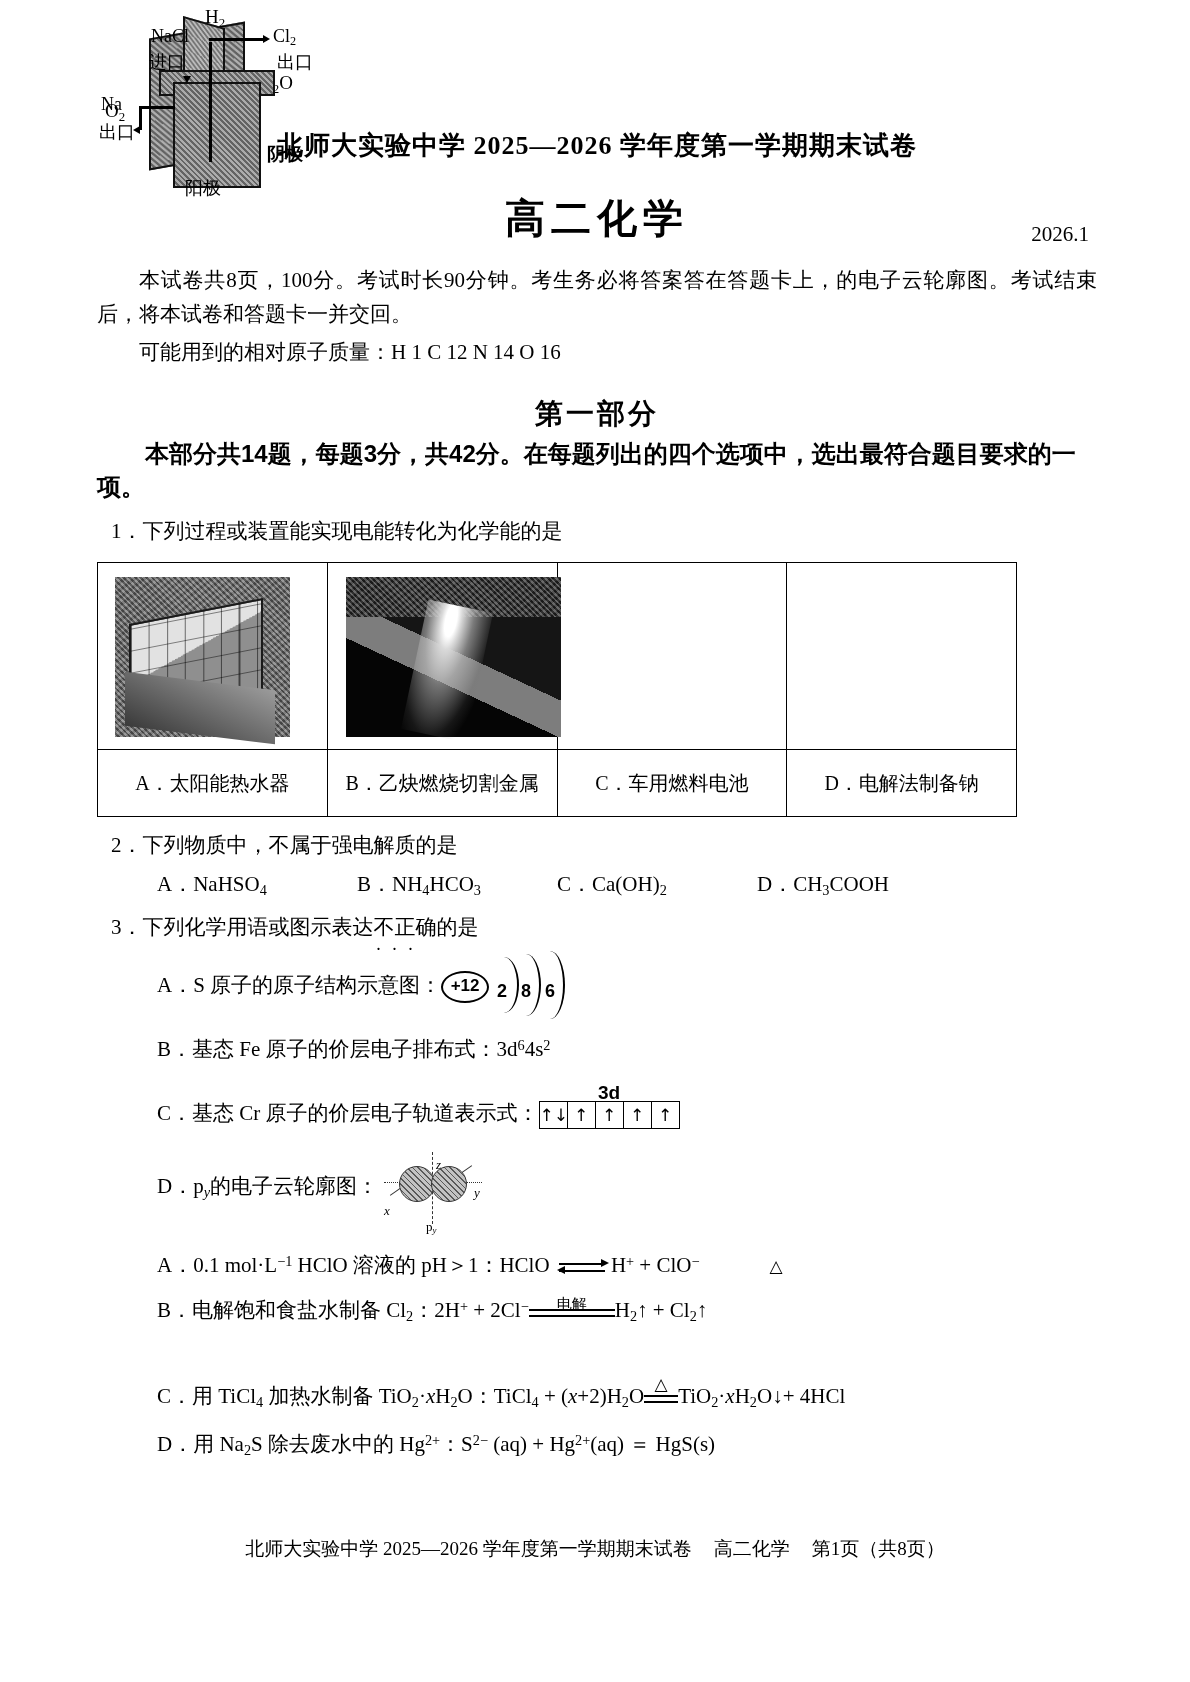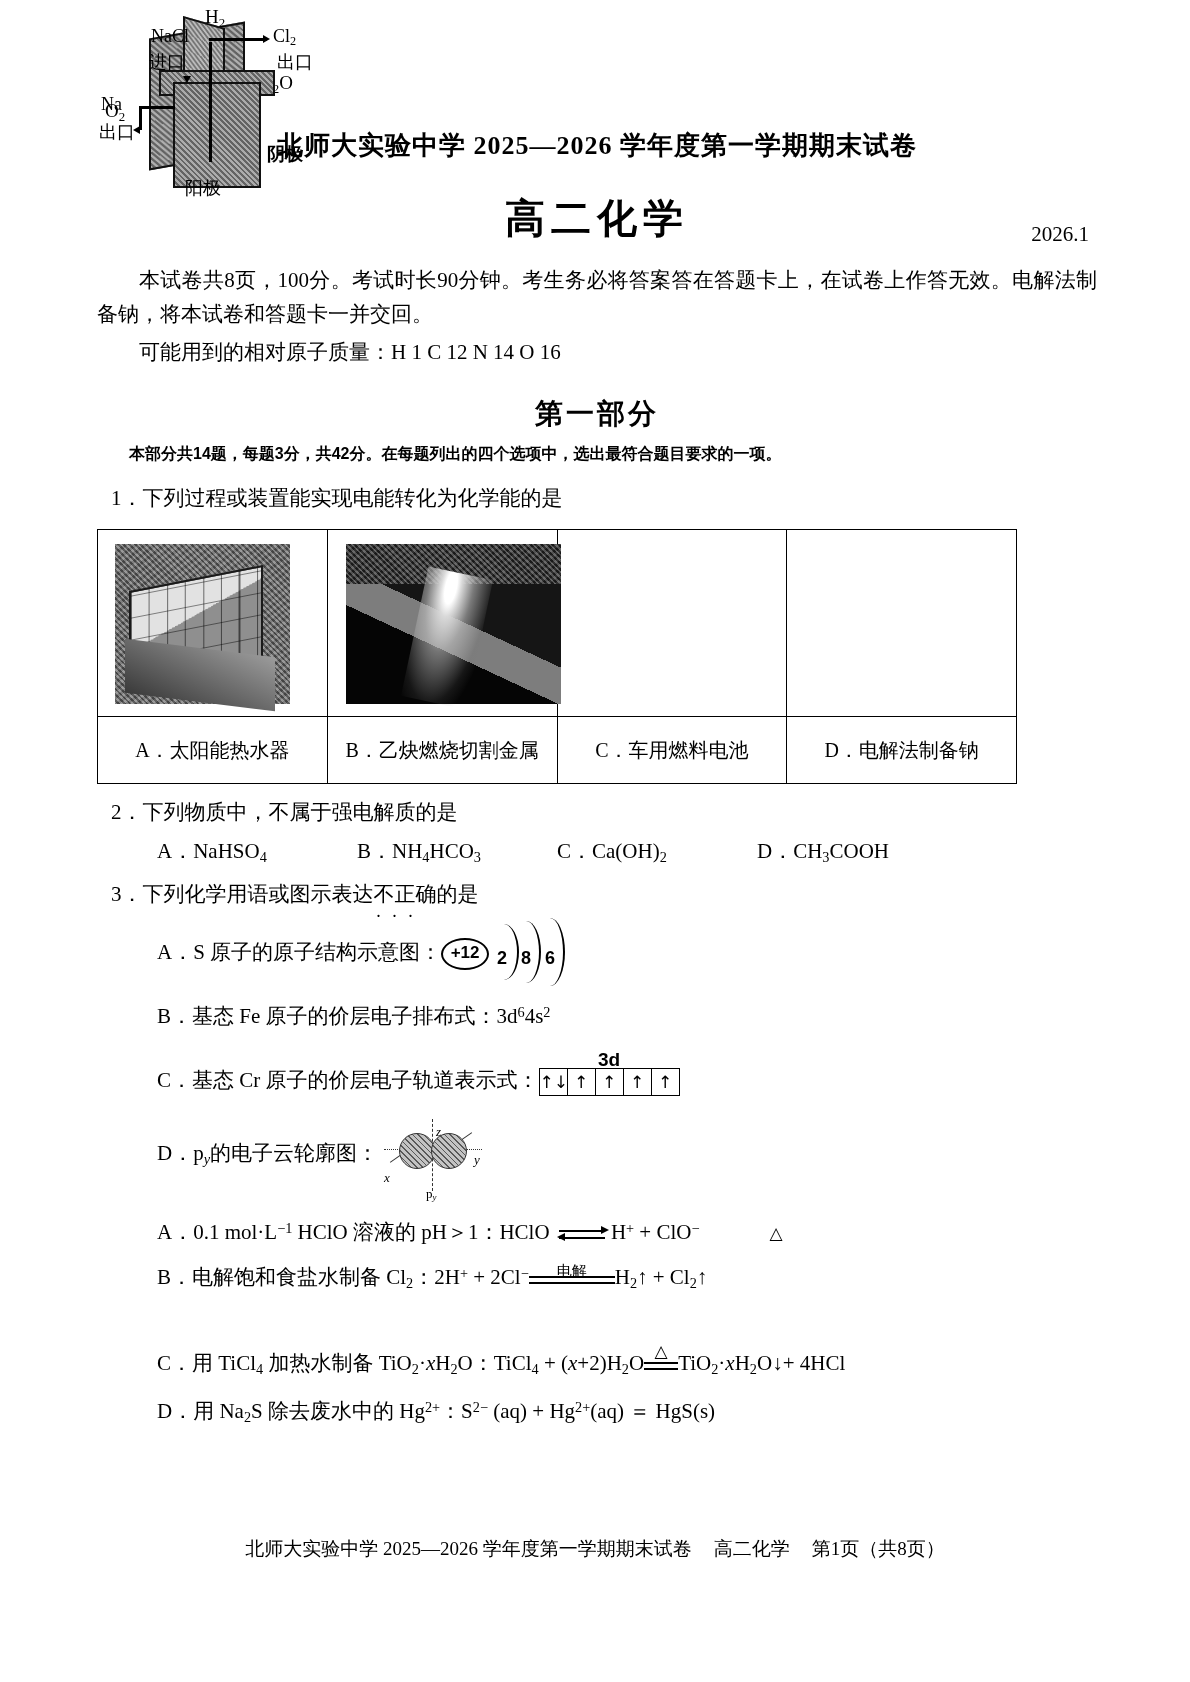--- a/index.html
+++ b/index.html
@@ -70,21 +70,21 @@
   .part-title {
     text-align: center;
     font-size: 28px;
     font-weight: 700;
     letter-spacing: 3px;
     margin-top: 26px;
     margin-bottom: 4px;
     font-family: "Liberation Sans", "DejaVu Sans", sans-serif;
   }
   .part-desc {
-    font-size: 16px;
+    font-size: 24px;
     line-height: 33px;
     text-indent: 2em;
     font-weight: 600;
     font-family: "Liberation Sans", "DejaVu Sans", sans-serif;
   }
 
   
   .q {
     font-size: 21px;
     line-height: 33px;
@@ -324,21 +324,21 @@
 <div class="page">
   <div class="content">
 
     <div class="school-title">北师大实验中学 2025—2026 学年度第一学期期末试卷</div>
 
     <div class="subject-row">
       <div class="subject-title">高二化学</div>
       <div class="exam-date">2026.1</div>
     </div>
 
-    <div class="para">本试卷共8页，100分。考试时长90分钟。考生务必将答案答在答题卡上，在试卷上作答无效。电解法制备钠，将本试卷和答题卡一并交回。</div>
+    <div class="para">本试卷共8页，100分。考试时长90分钟。考生务必将答案答在答题卡上，的电子云轮廓图。考试结束后，将本试卷和答题卡一并交回。</div>
     <div class="para tight">可能用到的相对原子质量：H 1     C 12     N 14     O 16</div>
 
     <div class="part-title">第一部分</div>
     <div class="part-desc">本部分共14题，每题3分，共42分。在每题列出的四个选项中，选出最符合题目要求的一项。</div>
 
     <div class="q">
       <span class="q-num">1．</span><span>下列过程或装置能实现电能转化为化学能的是</span>
     </div>
 
     <table class="q1-table">

